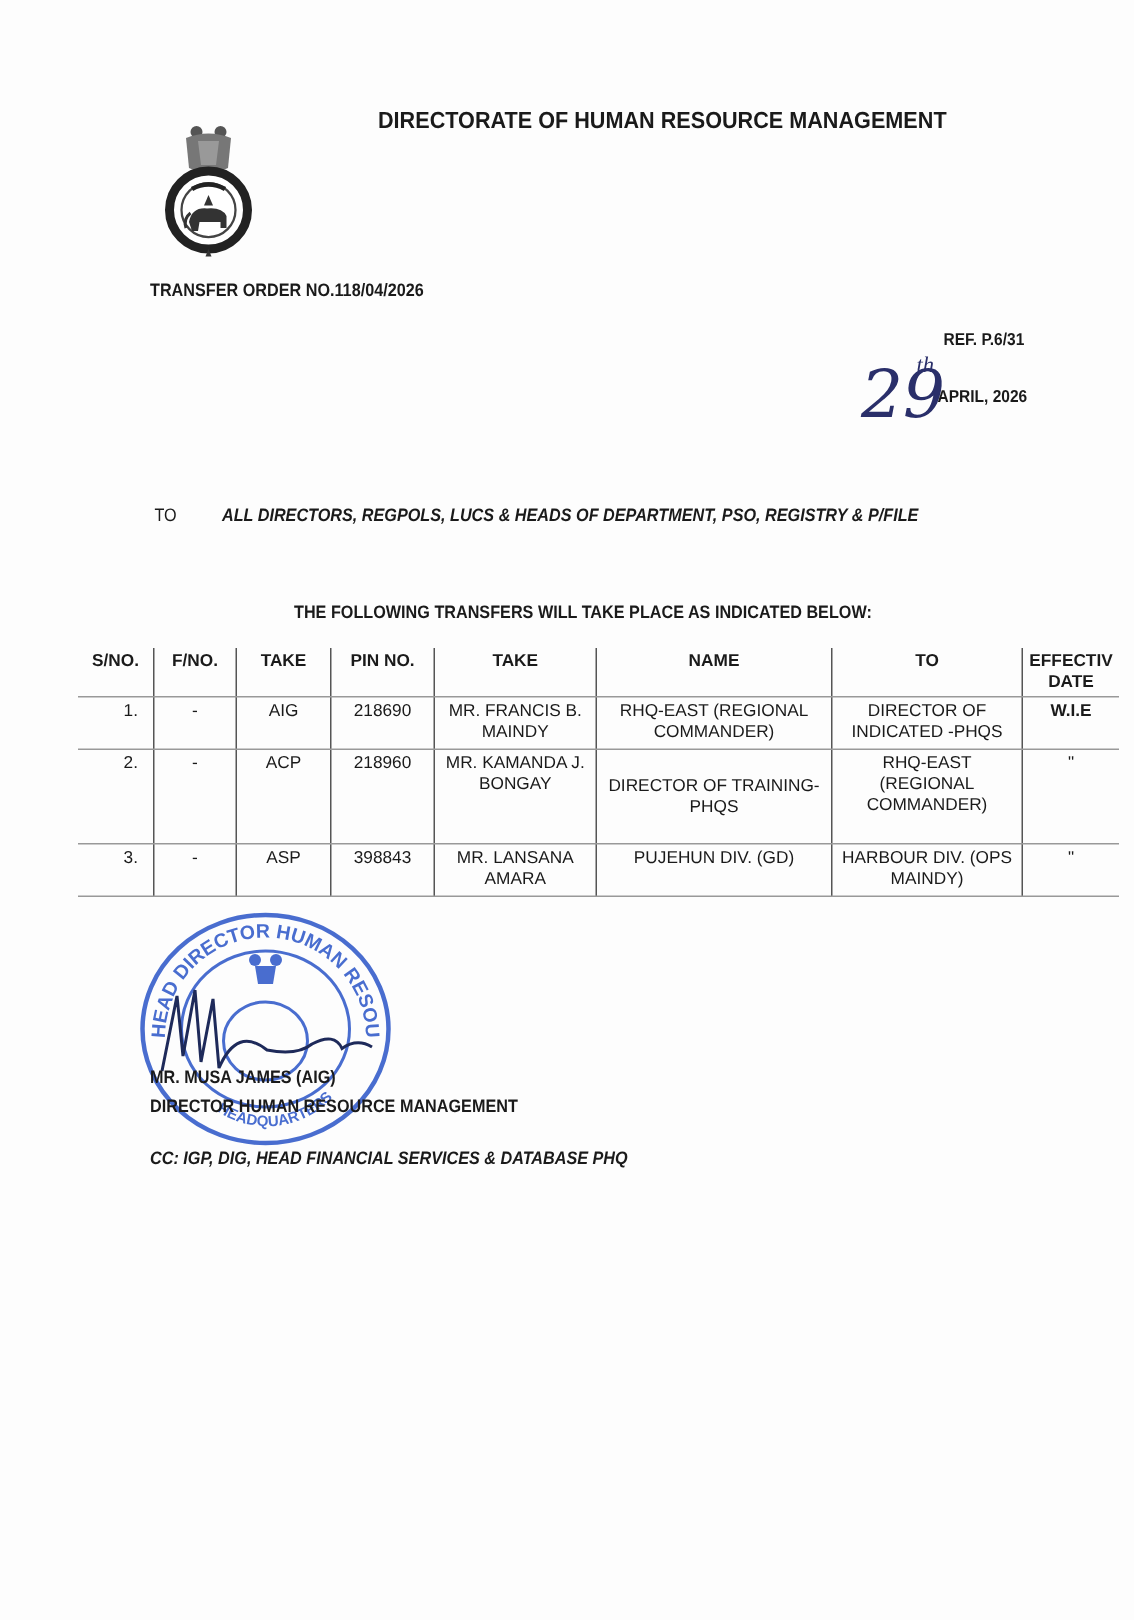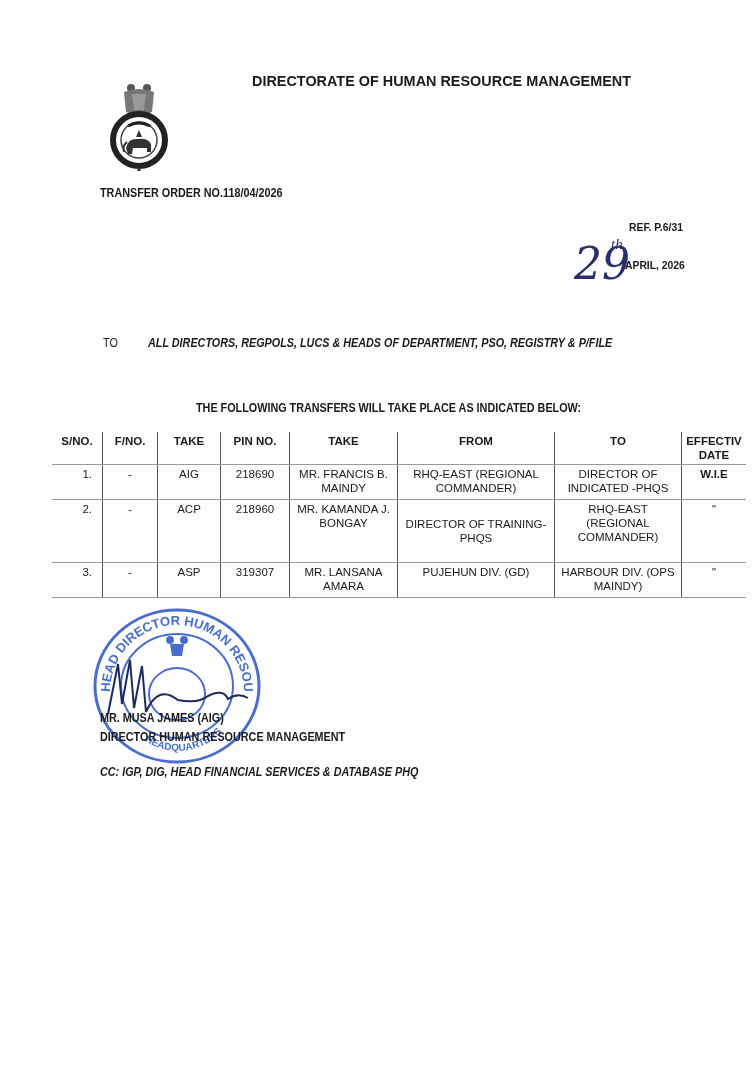--- a/index.html
+++ b/index.html
@@ -72,21 +72,21 @@
 <div id="intro" class="abs">THE FOLLOWING TRANSFERS  WILL TAKE PLACE AS INDICATED BELOW:</div>
 
 <table id="transfers">
   <thead>
     <tr>
       <th class="c-sno">S/NO.</th>
       <th class="c-fno">F/NO.</th>
       <th class="c-rank">TAKE</th>
       <th class="c-pin">PIN NO.</th>
       <th class="c-name">TAKE</th>
-      <th class="c-from">FROM</th>
+      <th class="c-from">NAME</th>
       <th class="c-to">TO</th>
       <th class="c-eff">EFFECTIV DATE</th>
     </tr>
   </thead>
   <tbody>
     <tr class="r1">
       <td class="num">1.</td>
       <td>-</td>
       <td>AIG</td>
       <td>218690</td>
@@ -102,21 +102,21 @@
       <td>218960</td>
       <td>MR. KAMANDA J. BONGAY</td>
       <td style="vertical-align:middle">DIRECTOR OF TRAINING-PHQS</td>
       <td>RHQ-EAST (REGIONAL COMMANDER)</td>
       <td>"</td>
     </tr>
     <tr class="r3">
       <td class="num">3.</td>
       <td>-</td>
       <td>ASP</td>
-      <td>319307</td>
+      <td>398843</td>
       <td>MR. LANSANA AMARA</td>
       <td>PUJEHUN  DIV. (GD)</td>
       <td>HARBOUR DIV. (OPS MAINDY)</td>
       <td>"</td>
     </tr>
   </tbody>
 </table>
 
 <svg id="stamp" class="abs" viewBox="0 0 178 160">
   <defs>

